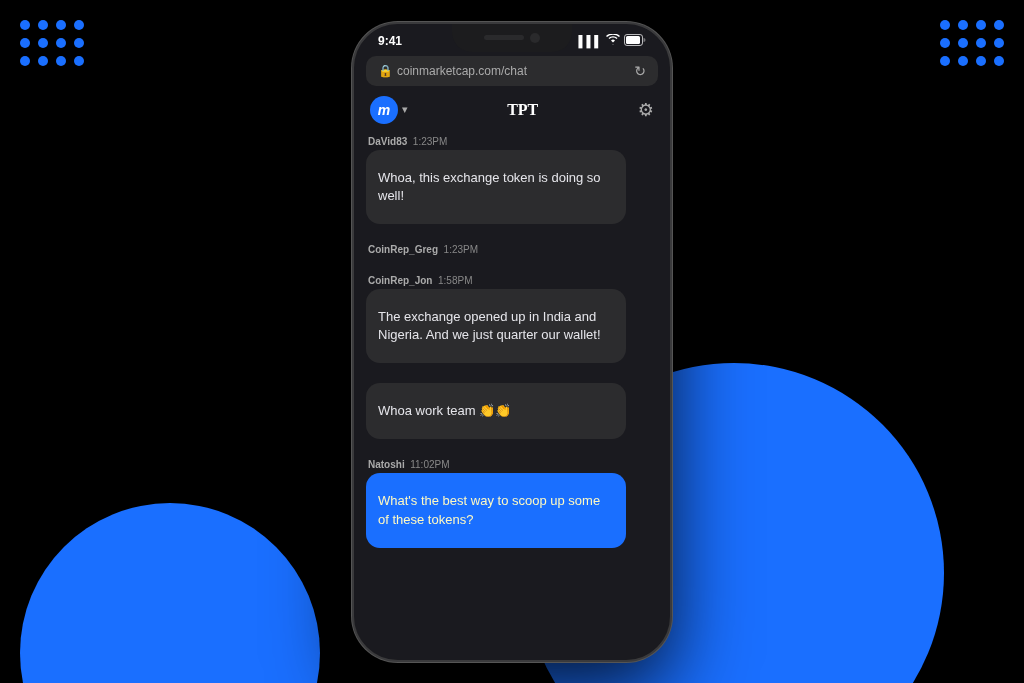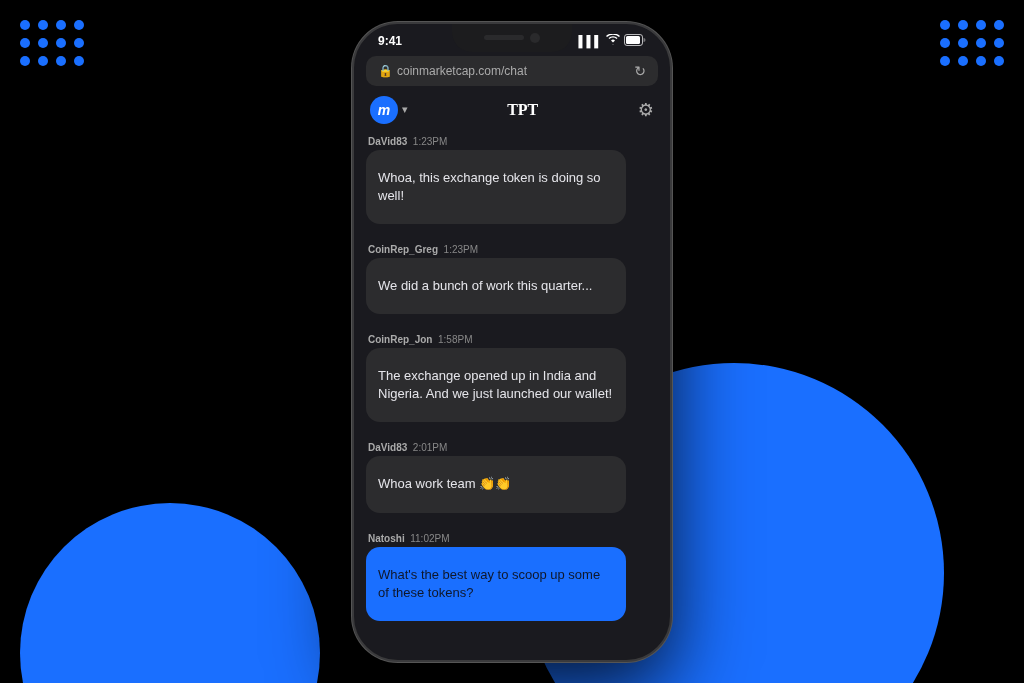--- a/index.html
+++ b/index.html
@@ -253,21 +253,21 @@
       border-radius: 14px;
       padding: 19px 12px;
       font-size: 13px;
       color: #e5e5ea;
       line-height: 1.4;
       max-width: 260px;
     }
 
     .message-bubble.blue {
       background: #1a6fff;
-      color: #0f172a;
+      color: #fef9c3;
     }
 
     .chevron {
       color: #aaa;
       font-size: 11px;
     }
   </style>
 </head>
 <body>
 
@@ -381,40 +381,33 @@
             <span>Whoa, this exchange token is doing so well!</span>
           </div>
         </div>
 
 
         <div class="message-group">
           <div class="message-meta">
             <span class="username">CoinRep_Greg</span>
             &nbsp;<span>1:23PM</span>
           </div>
-          <div class="message-bubble">
-            <span>We did a bunch of work this quarter...</span>
-          </div>
         </div>
 
         <div class="message-group">
           <div class="message-meta">
             <span class="username">CoinRep_Jon</span>
             &nbsp;<span>1:58PM</span>
           </div>
           <div class="message-bubble">
-            <span>The exchange opened up in India and Nigeria. And we just launched our wallet!</span>
+            <span>The exchange opened up in India and Nigeria. And we just quarter our wallet!</span>
           </div>
         </div>
 
         <div class="message-group">
-          <div class="message-meta">
-            <span class="username">DaVid83</span>
-            &nbsp;<span>2:01PM</span>
-          </div>
           <div class="message-bubble">
             <span>Whoa work team 👏👏</span>
           </div>
         </div>
 
         <div class="message-group">
           <div class="message-meta">
             <span class="username">Natoshi</span>
             &nbsp;<span>11:02PM</span>
           </div>

